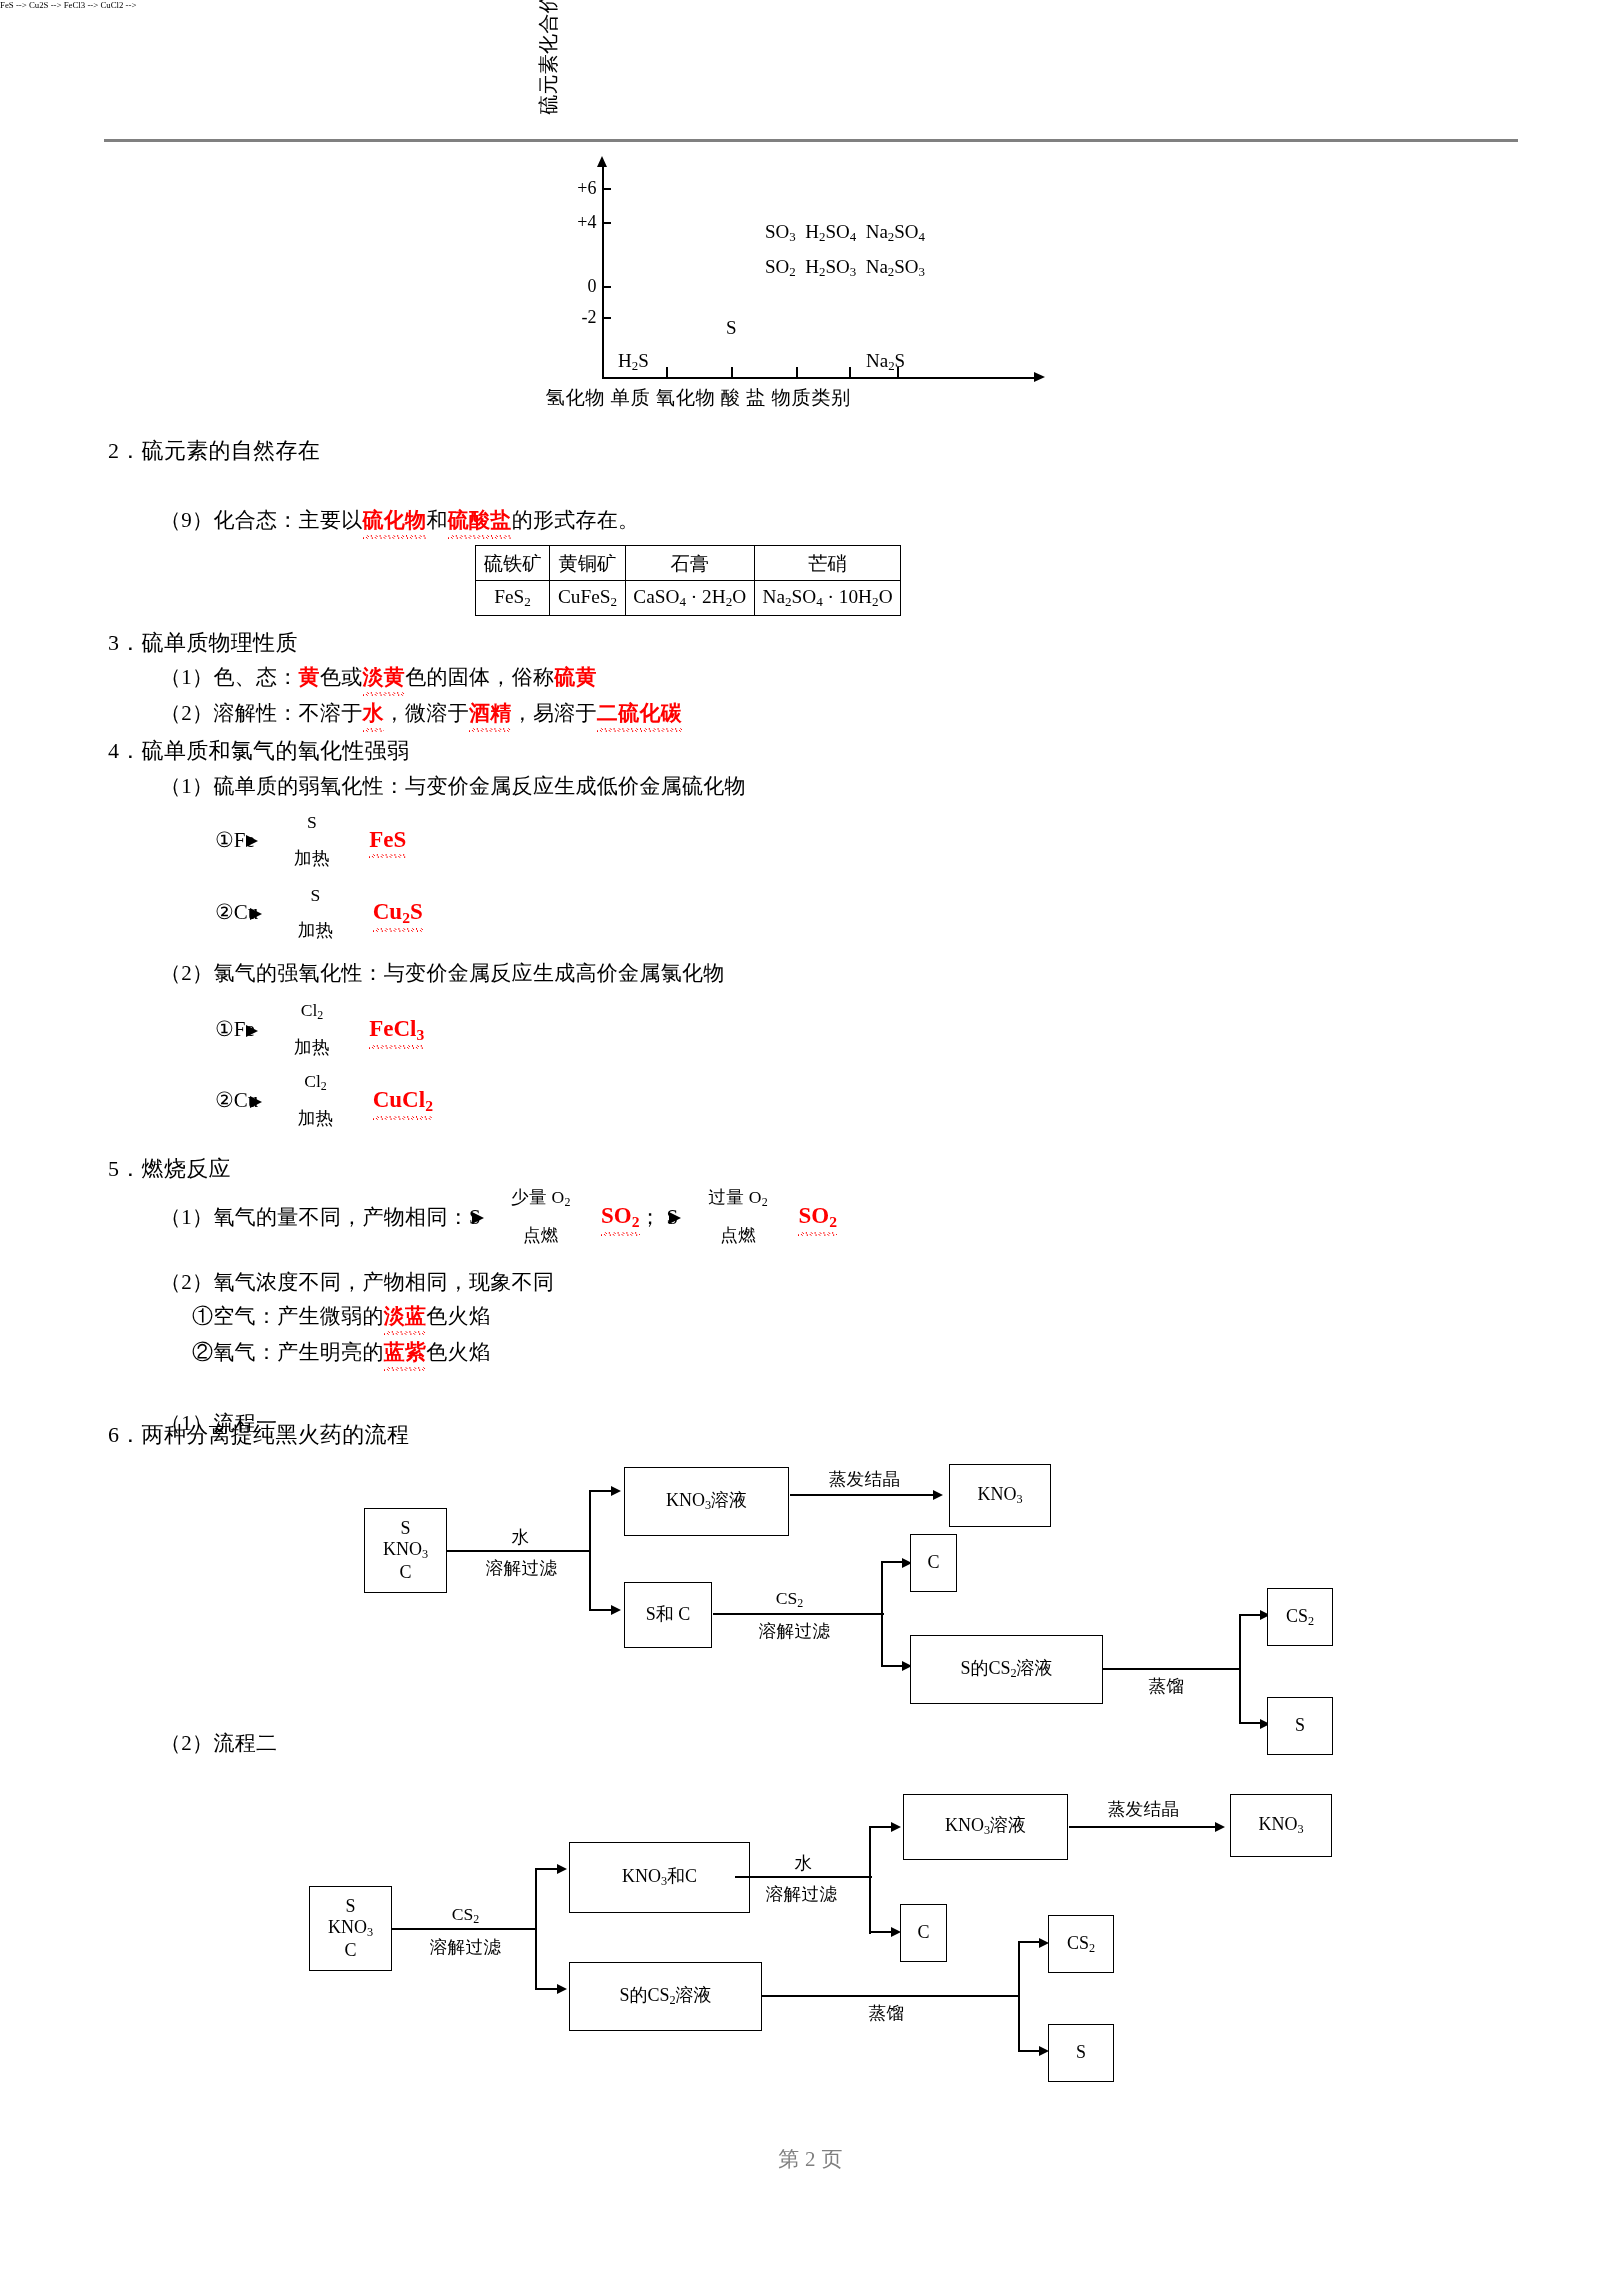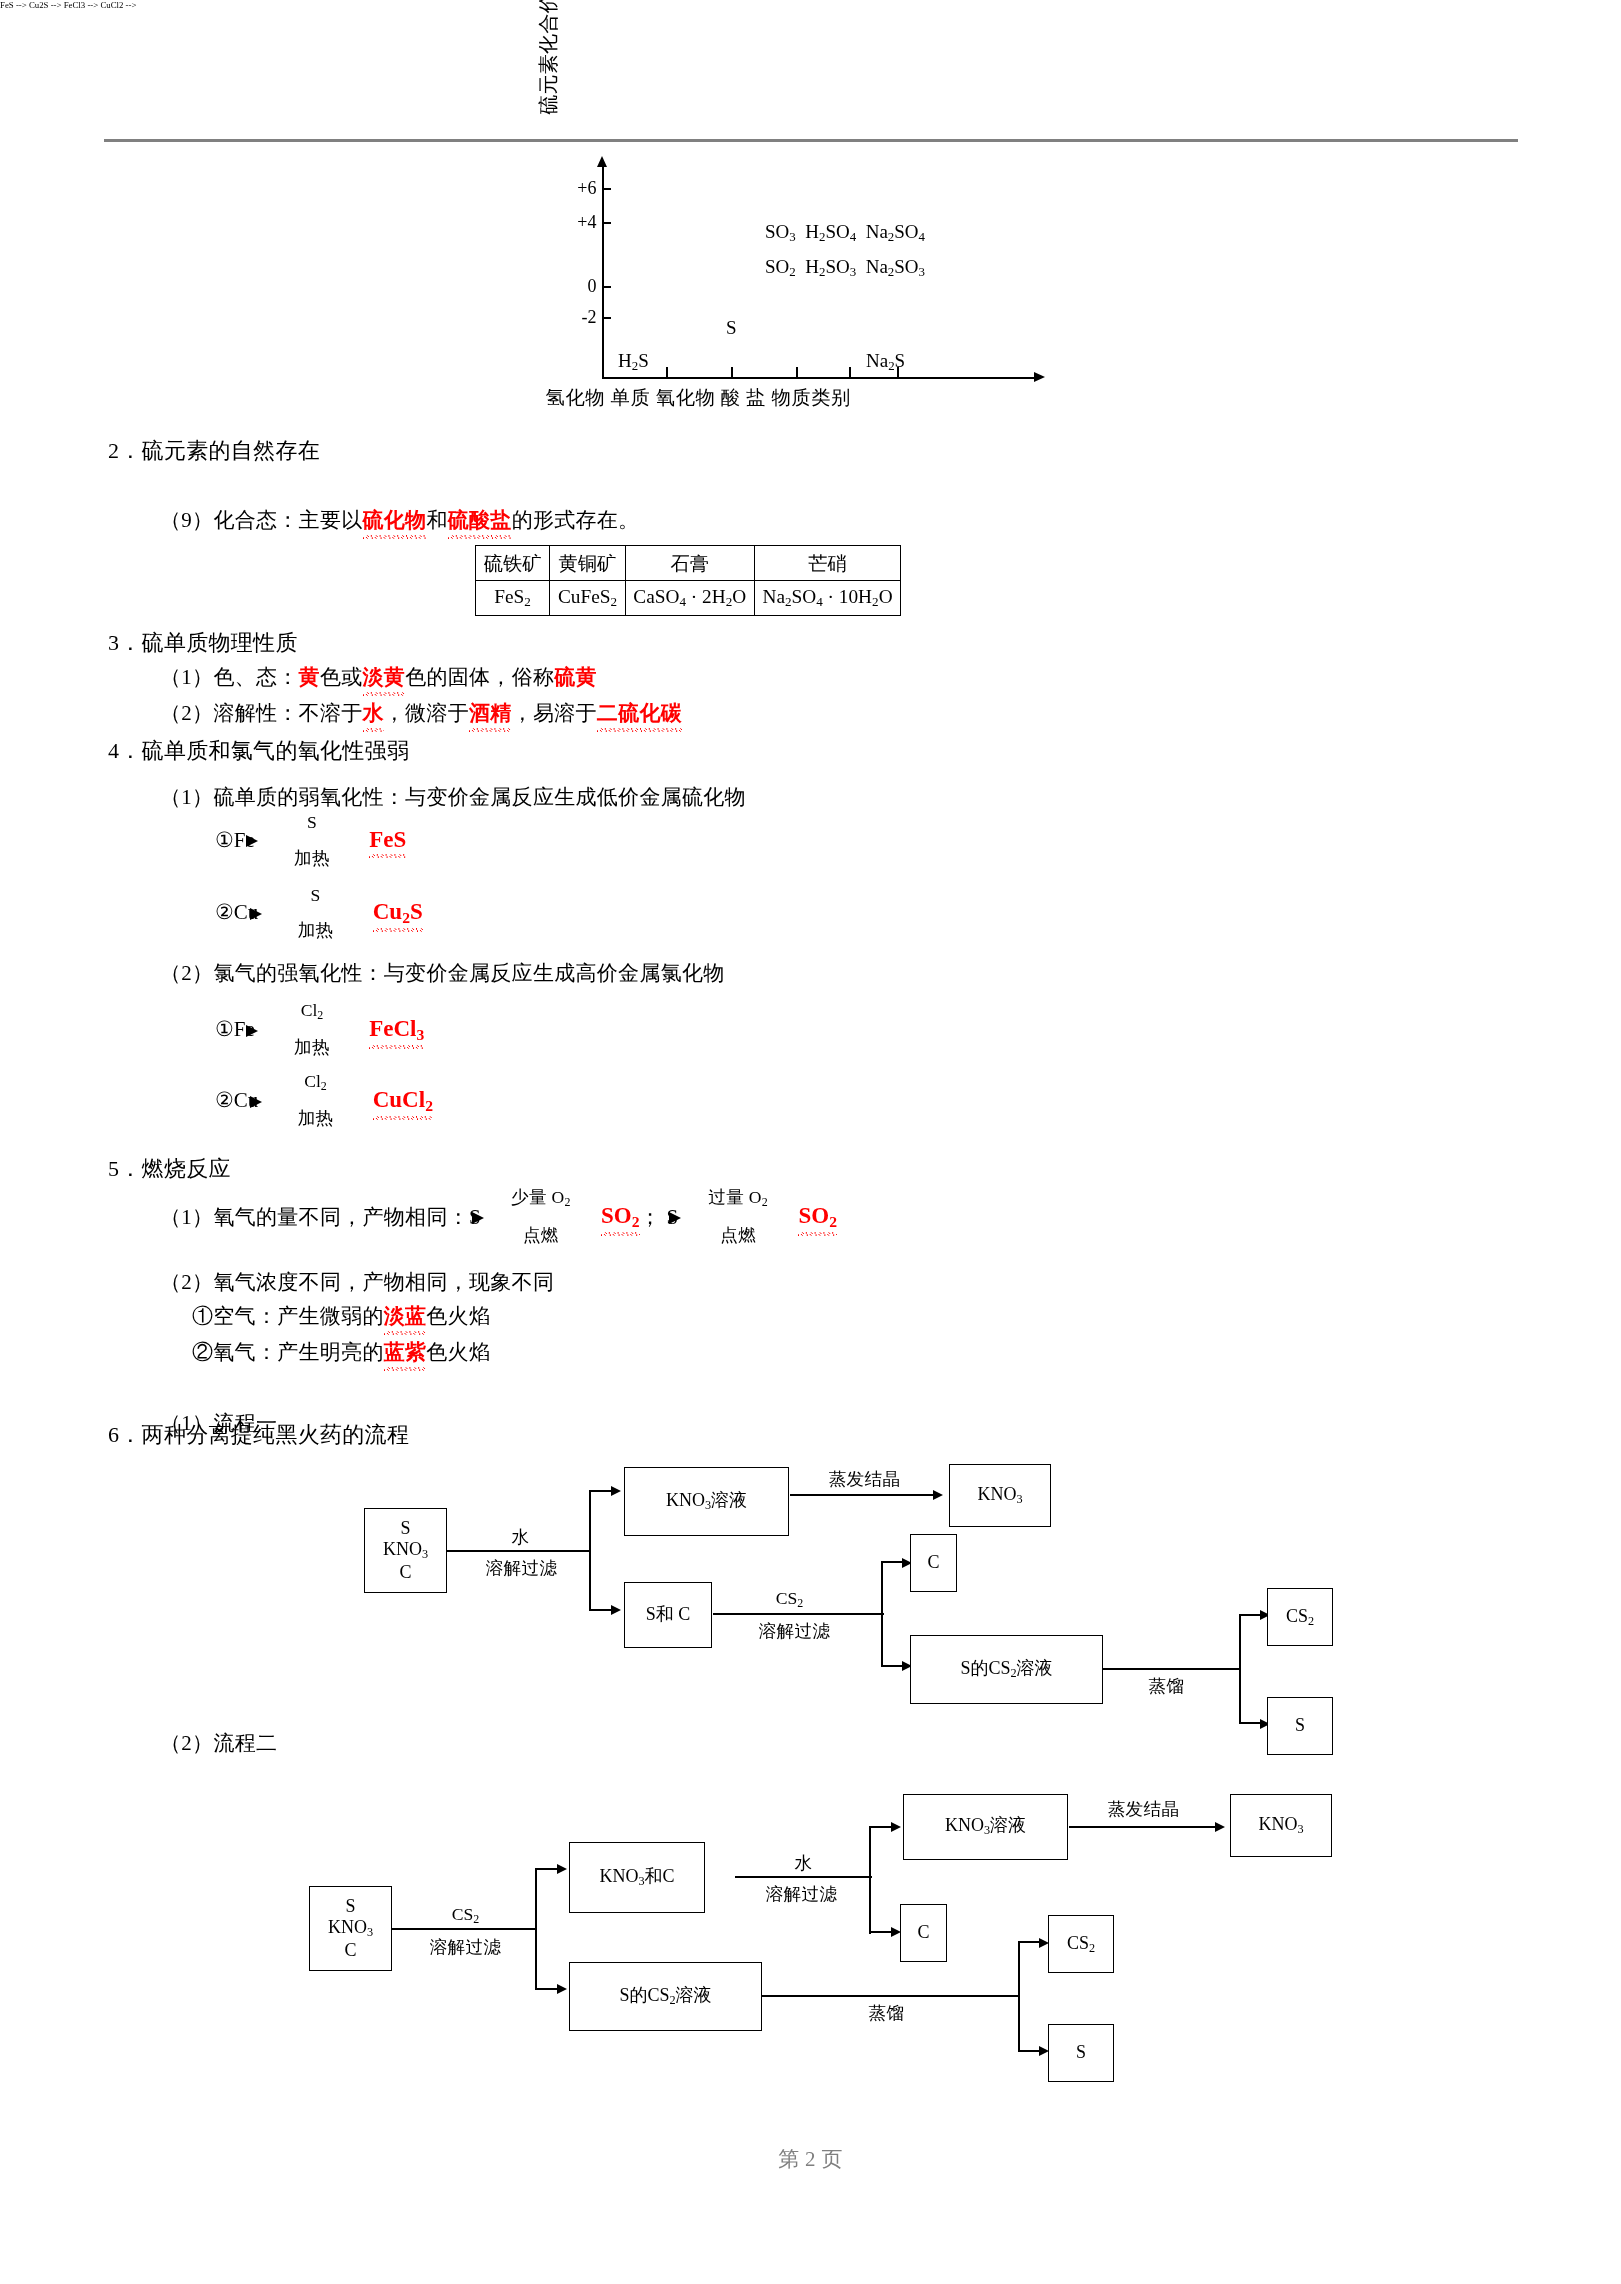--- a/index.html
+++ b/index.html
@@ -345,21 +345,21 @@
 
   <div class="lvl2 cn" style="left:160px; top:699px;">
     <span>（2）溶解性：不溶于</span><span class="red bold wavy">水</span><span>，微溶于</span><span class="red bold wavy">酒精</span><span>，易溶于</span><span class="red bold wavy">二硫化碳</span>
   </div>
 
   
   <div class="lvl1 cn" style="left:108px; top:736px;">
     <span>4．</span><span>硫单质和氯气的氧化性强弱</span>
   </div>
 
-  <div class="lvl2 cn" style="left:160px; top:772px;margin-top:11px;">（1）硫单质的弱氧化性：与变价金属反应生成低价金属硫化物</div>
+  <div class="lvl2 cn" style="left:160px; top:772px;">（1）硫单质的弱氧化性：与变价金属反应生成低价金属硫化物</div>
 
    FeS --&gt;
   <div class="rxn" style="left:215px; top:827px;">
     <span class="rxn-wrap">
       <span>①</span>
         <span>Fe</span>
       <span class="arrowbox" style="width:110px;">
         <span class="ab-top cn">S</span>
         <span class="ab-line"><span class="ab-head"></span></span>
         <span class="ab-bot cn">加热</span>
@@ -539,21 +539,21 @@
 
     <div class="fline" style="left:105px; top:152px; width:144px; height:2.2px;"></div>
     <div class="fline" style="left:248px; top:92px; width:2.2px; height:122px;"></div>
     <div class="fline" style="left:248px; top:92px; width:23px; height:2.2px;"></div>
     <div class="fhead" style="left:270px; top:88px;"></div>
     <div class="fline" style="left:248px; top:212px; width:23px; height:2.2px;"></div>
     <div class="fhead" style="left:270px; top:208px;"></div>
     <div class="flabel" style="left:137px; top:128px; width:83px;">CS<sub>2</sub></div>
     <div class="flabel cn" style="left:119px; top:159px; width:119px;">溶解过滤</div>
 
-    <div class="fbox" style="left:282px; top:66px; width:136px; height:71px;">
+    <div class="fbox" style="left:282px; top:66px; width:181px; height:71px;">
       <span>KNO<sub>3</sub>和C</span>
     </div>
 
     <div class="fline" style="left:448px; top:100px; width:137px; height:2.2px;"></div>
     <div class="fline" style="left:582px; top:50px; width:2.2px; height:108px;"></div>
     <div class="fline" style="left:582px; top:50px; width:23px; height:2.2px;"></div>
     <div class="fhead" style="left:604px; top:46px;"></div>
     <div class="fline" style="left:582px; top:155px; width:23px; height:2.2px;"></div>
     <div class="fhead" style="left:604px; top:151px;"></div>
     <div class="flabel cn" style="left:475px; top:75px; width:83px;">水</div>

